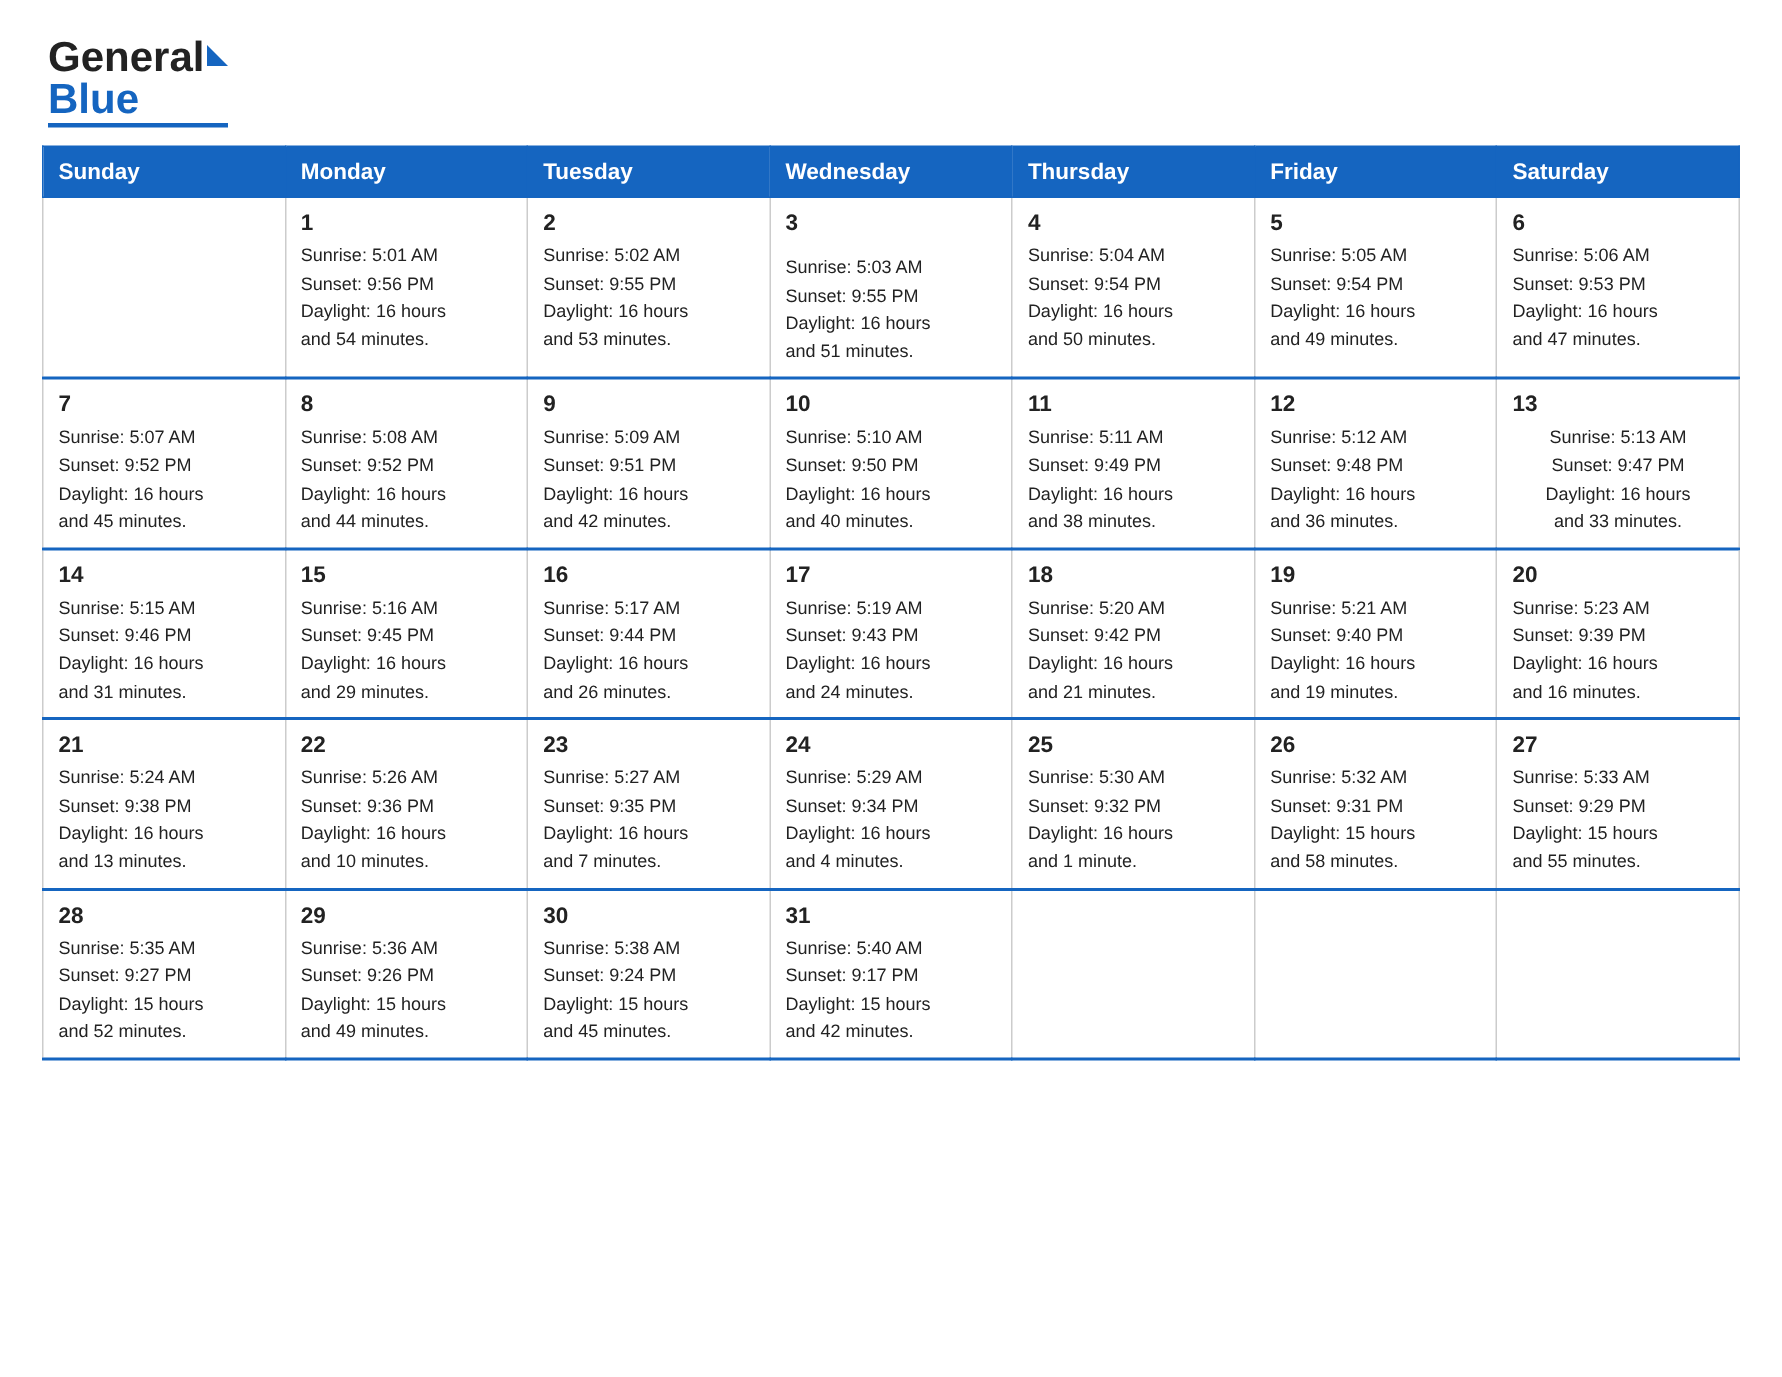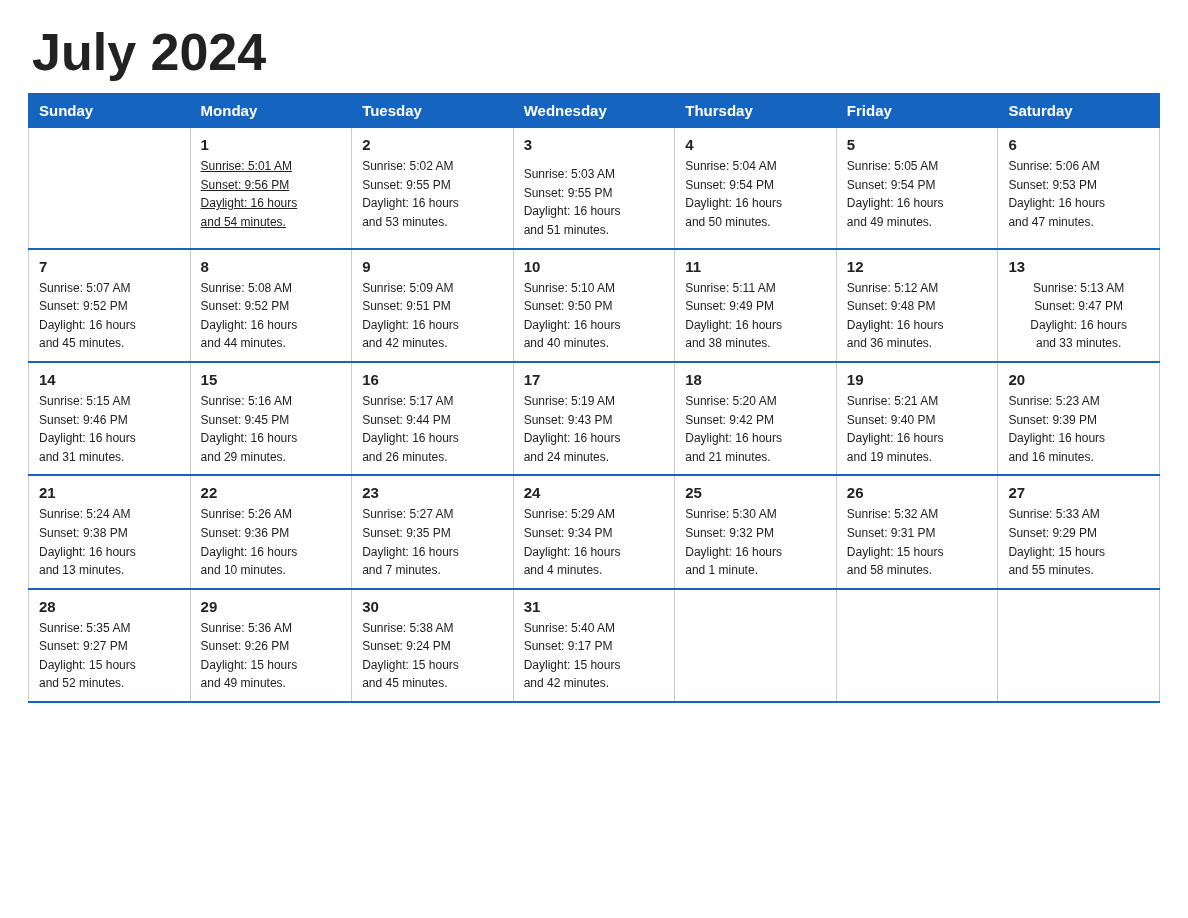--- a/index.html
+++ b/index.html
@@ -102,22 +102,31 @@
       font-size: 12px;
       line-height: 1.55;
       color: #222;
     }
     .empty { background: #fff; }
   </style>
 </head>
 <body>
 
 <div class="header">
+  <div class="logo">
+    <div class="logo-text">
+      <span class="logo-general">General</span>
+      <div class="logo-triangle"></div>
+    </div>
+    <div class="logo-text" style="margin-top:0px;">
+      <span class="logo-blue" style="font-size:28px;font-weight:bold;color:#1565c0;">Blue</span>
+    </div>
+    <div class="logo-line"></div>
+  </div>
   <div class="title-block">
-    <h1>July 2024</h1>
   </div>
 </div>
 
 <div class="calendar-wrapper">
   <table>
     <thead>
       <tr>
       <th>Sunday</th>
           <th>Monday</th>
           <th>Tuesday</th>
@@ -125,21 +134,21 @@
           <th>Thursday</th>
           <th>Friday</th>
           <th>Saturday</th>
         </tr>
     </thead>
     <tbody id="calendar-body">
     <tr>
           <td class="empty"></td>
           <td>
             <span class="day-num">1</span>
-            <div class="day-info" style="white-space: pre-line; text-decoration: underline;">Sunrise: 5:01 AM
+            <div class="day-info" style="white-space: pre-line;">Sunrise: 5:01 AM
 Sunset: 9:56 PM
 Daylight: 16 hours
 and 54 minutes.</div>
           </td>
           <td>
             <span class="day-num">2</span>
             <div class="day-info" style="white-space: pre-line;">Sunrise: 5:02 AM
 Sunset: 9:55 PM
 Daylight: 16 hours
 and 53 minutes.</div>

